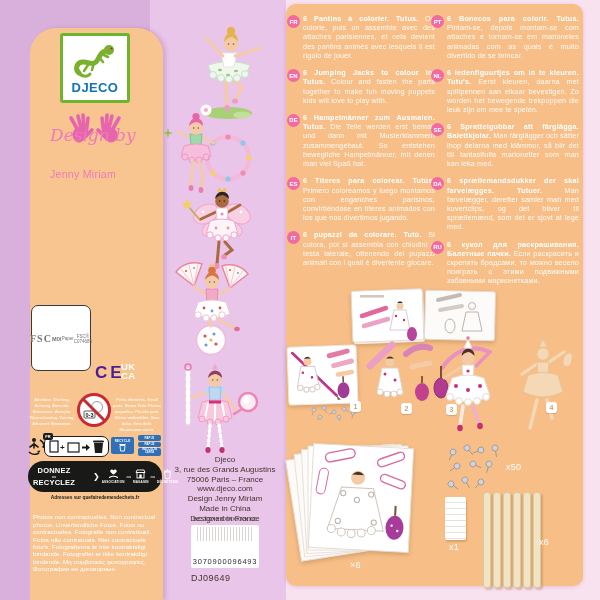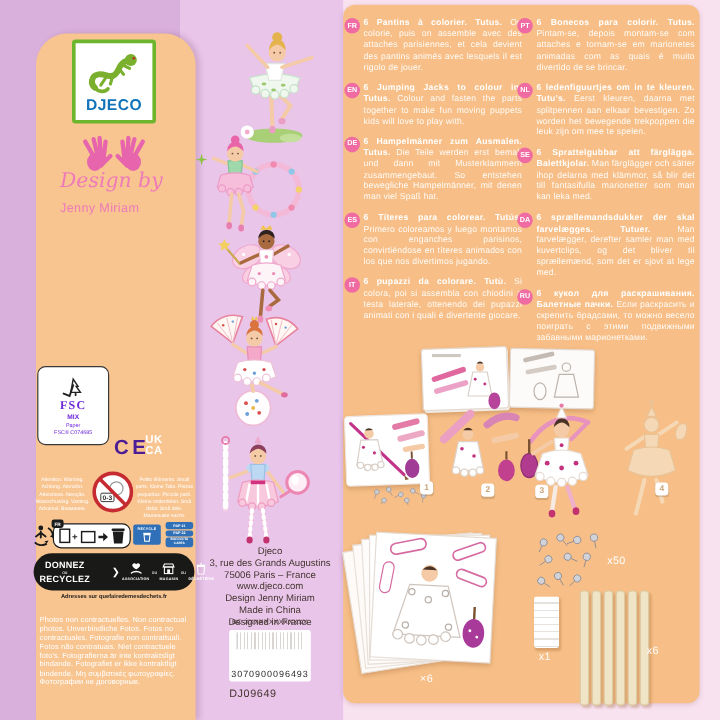--- a/index.html
+++ b/index.html
@@ -5,26 +5,26 @@
   html,body{margin:0;padding:0;background:#d9b0dc}
   #canvas{position:relative;width:600px;height:600px;overflow:hidden;background:#d9b0dc;font-family:"Liberation Sans",sans-serif}
   .abs{position:absolute}
   .palebg{left:283px;top:0;width:317px;height:600px;background:#f9e2ef}
   .panel-mid{left:150px;top:0;width:136px;height:600px;background:#e9c5ea}
   .panel-right{left:286px;top:4px;width:297px;height:582px;background:#f7bf87;border-radius:10px;box-shadow:0 1px 4px rgba(120,60,90,.18)}
   .panel-left{left:30px;top:28px;width:133px;height:572px;background:#f8c591;border-radius:26px 26px 0 0;box-shadow:3px 0 4px rgba(120,60,90,.20)}
   
   .logo-box{left:60px;top:33px;width:64px;height:64px;background:#fff;border:3px solid #6cb52d;border-radius:3px;display:flex;flex-direction:column;align-items:center;justify-content:center}
   .logo-text{font-size:13px;font-weight:800;color:#1173b9;letter-spacing:.4px;margin-top:-2px}
-  .designby{left:50px;top:141px;width:100px;font-family:"DejaVu Serif",serif;font-style:italic;font-size:17px;color:#ee7ab8}
+  .designby{left:50px;top:125px;width:100px;font-family:"DejaVu Serif",serif;font-style:italic;font-size:17px;color:#ee7ab8}
   .designer{left:50px;top:168px;width:100px;font-size:10.5px;color:#ee7ab8;letter-spacing:.3px}
   .ages{left:72px;top:194px;width:46px;height:46px;border:2.5px solid #fff;border-radius:50%;display:flex;flex-direction:column;align-items:center;justify-content:center;color:#fff}
   .ages .a1{font-size:8.5px;font-weight:bold;letter-spacing:1.5px}
   .ages .a2{font-size:15px;font-weight:bold;line-height:1}
-  .fsc{left:31px;top:305px;width:58px;height:64px;background:#fff;border:1.3px solid #3a3a3a;border-radius:7px;display:flex;flex-direction:column;align-items:center;justify-content:center;color:#6d28d9;text-align:center}
+  .fsc{left:31px;top:305px;width:58px;height:64px;background:#fff;border:1.3px solid #3a3a3a;border-radius:7px;display:flex;flex-direction:row;align-items:center;justify-content:center;color:#737373;text-align:center}
   .fsc .t{font-family:"Liberation Serif",serif;font-weight:bold;font-size:10px;letter-spacing:1px}
   .fsc .m{font-size:5.5px;font-weight:bold;margin-top:1px}
   .fsc .p{font-size:4.5px;margin-top:1px}
   .fsc .c{font-size:4.5px;margin-top:1px}
   .ce{left:95px;top:363px;color:#4c1d95;font-size:17px;font-weight:bold;letter-spacing:3px}
   .ukca{left:121px;top:362px;color:#fff;font-size:9.5px;font-weight:bold;line-height:.95;letter-spacing:.5px}
   .warn{color:#fff;font-size:4.2px;line-height:1.4;text-align:center}
   .noage{left:76px;top:392px;width:36px;height:36px}
   .whitebox{left:44px;top:436px;width:63px;height:19px;background:#fff;border:1.5px solid #1c1c1c;border-radius:7px}
   .frtab{left:-2px;top:-4px;width:10px;height:7px;background:#1c1c1c;border-radius:2px;color:#fff;font-size:4px;font-weight:bold;display:flex;align-items:center;justify-content:center}

